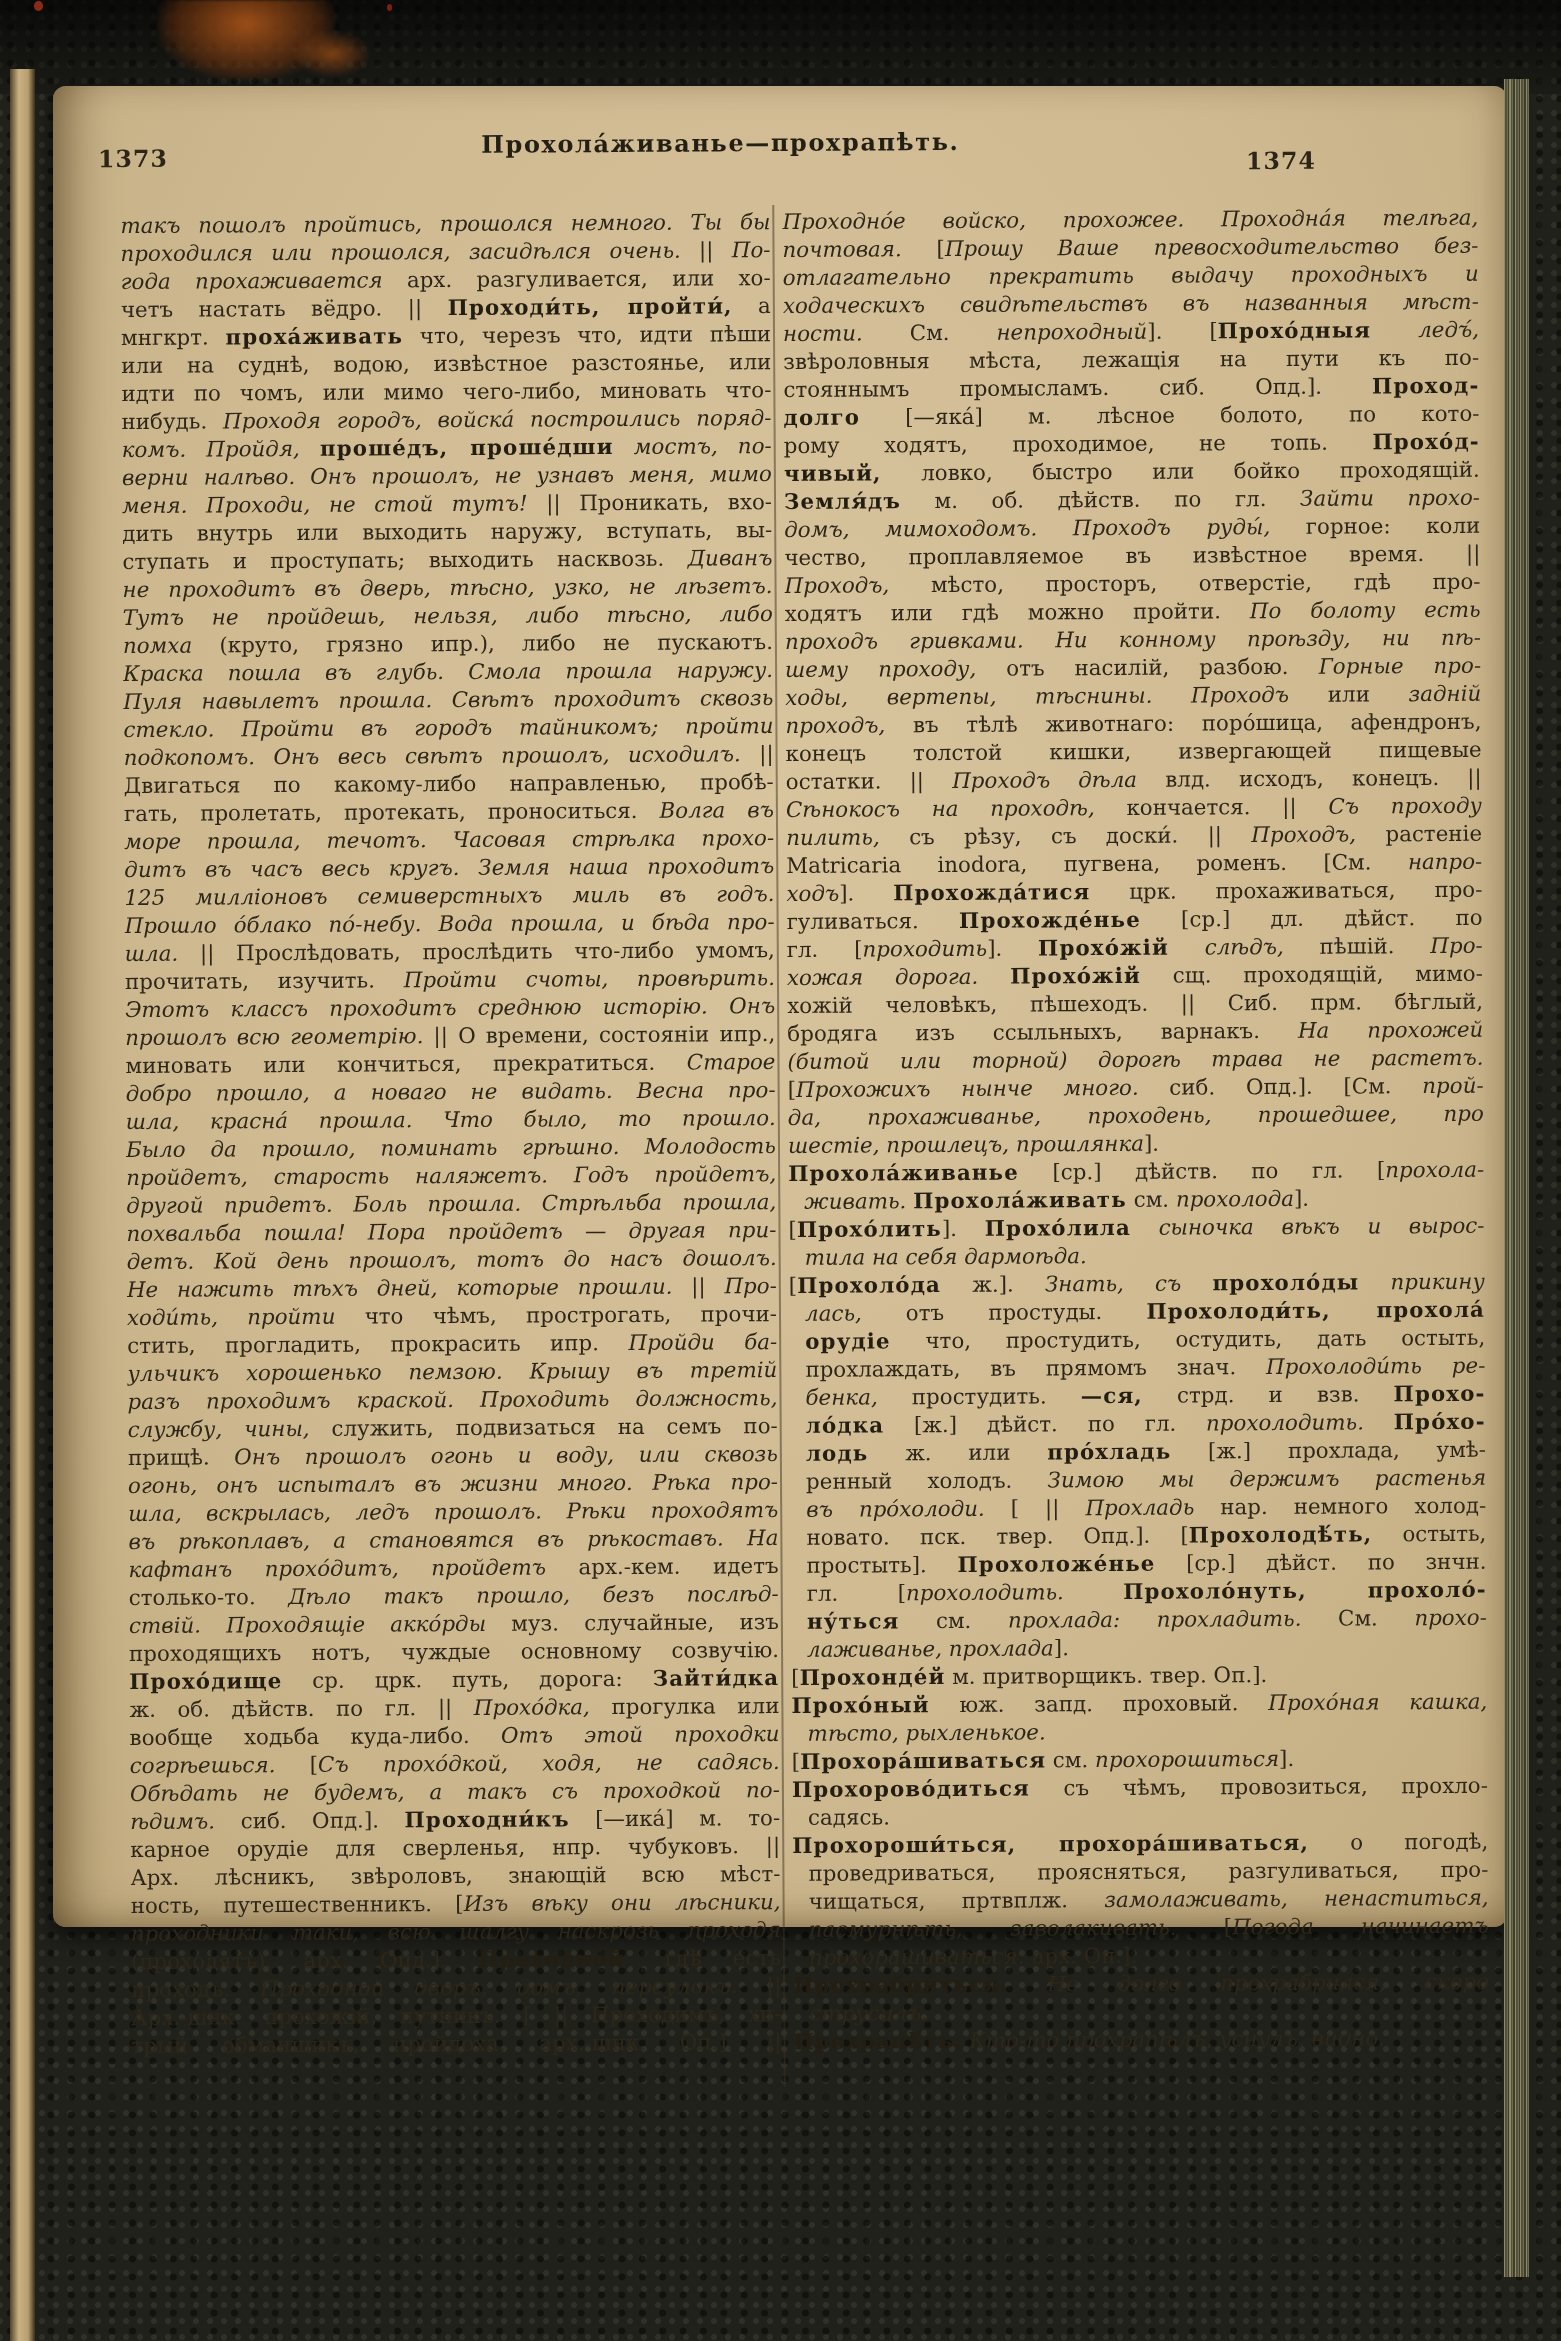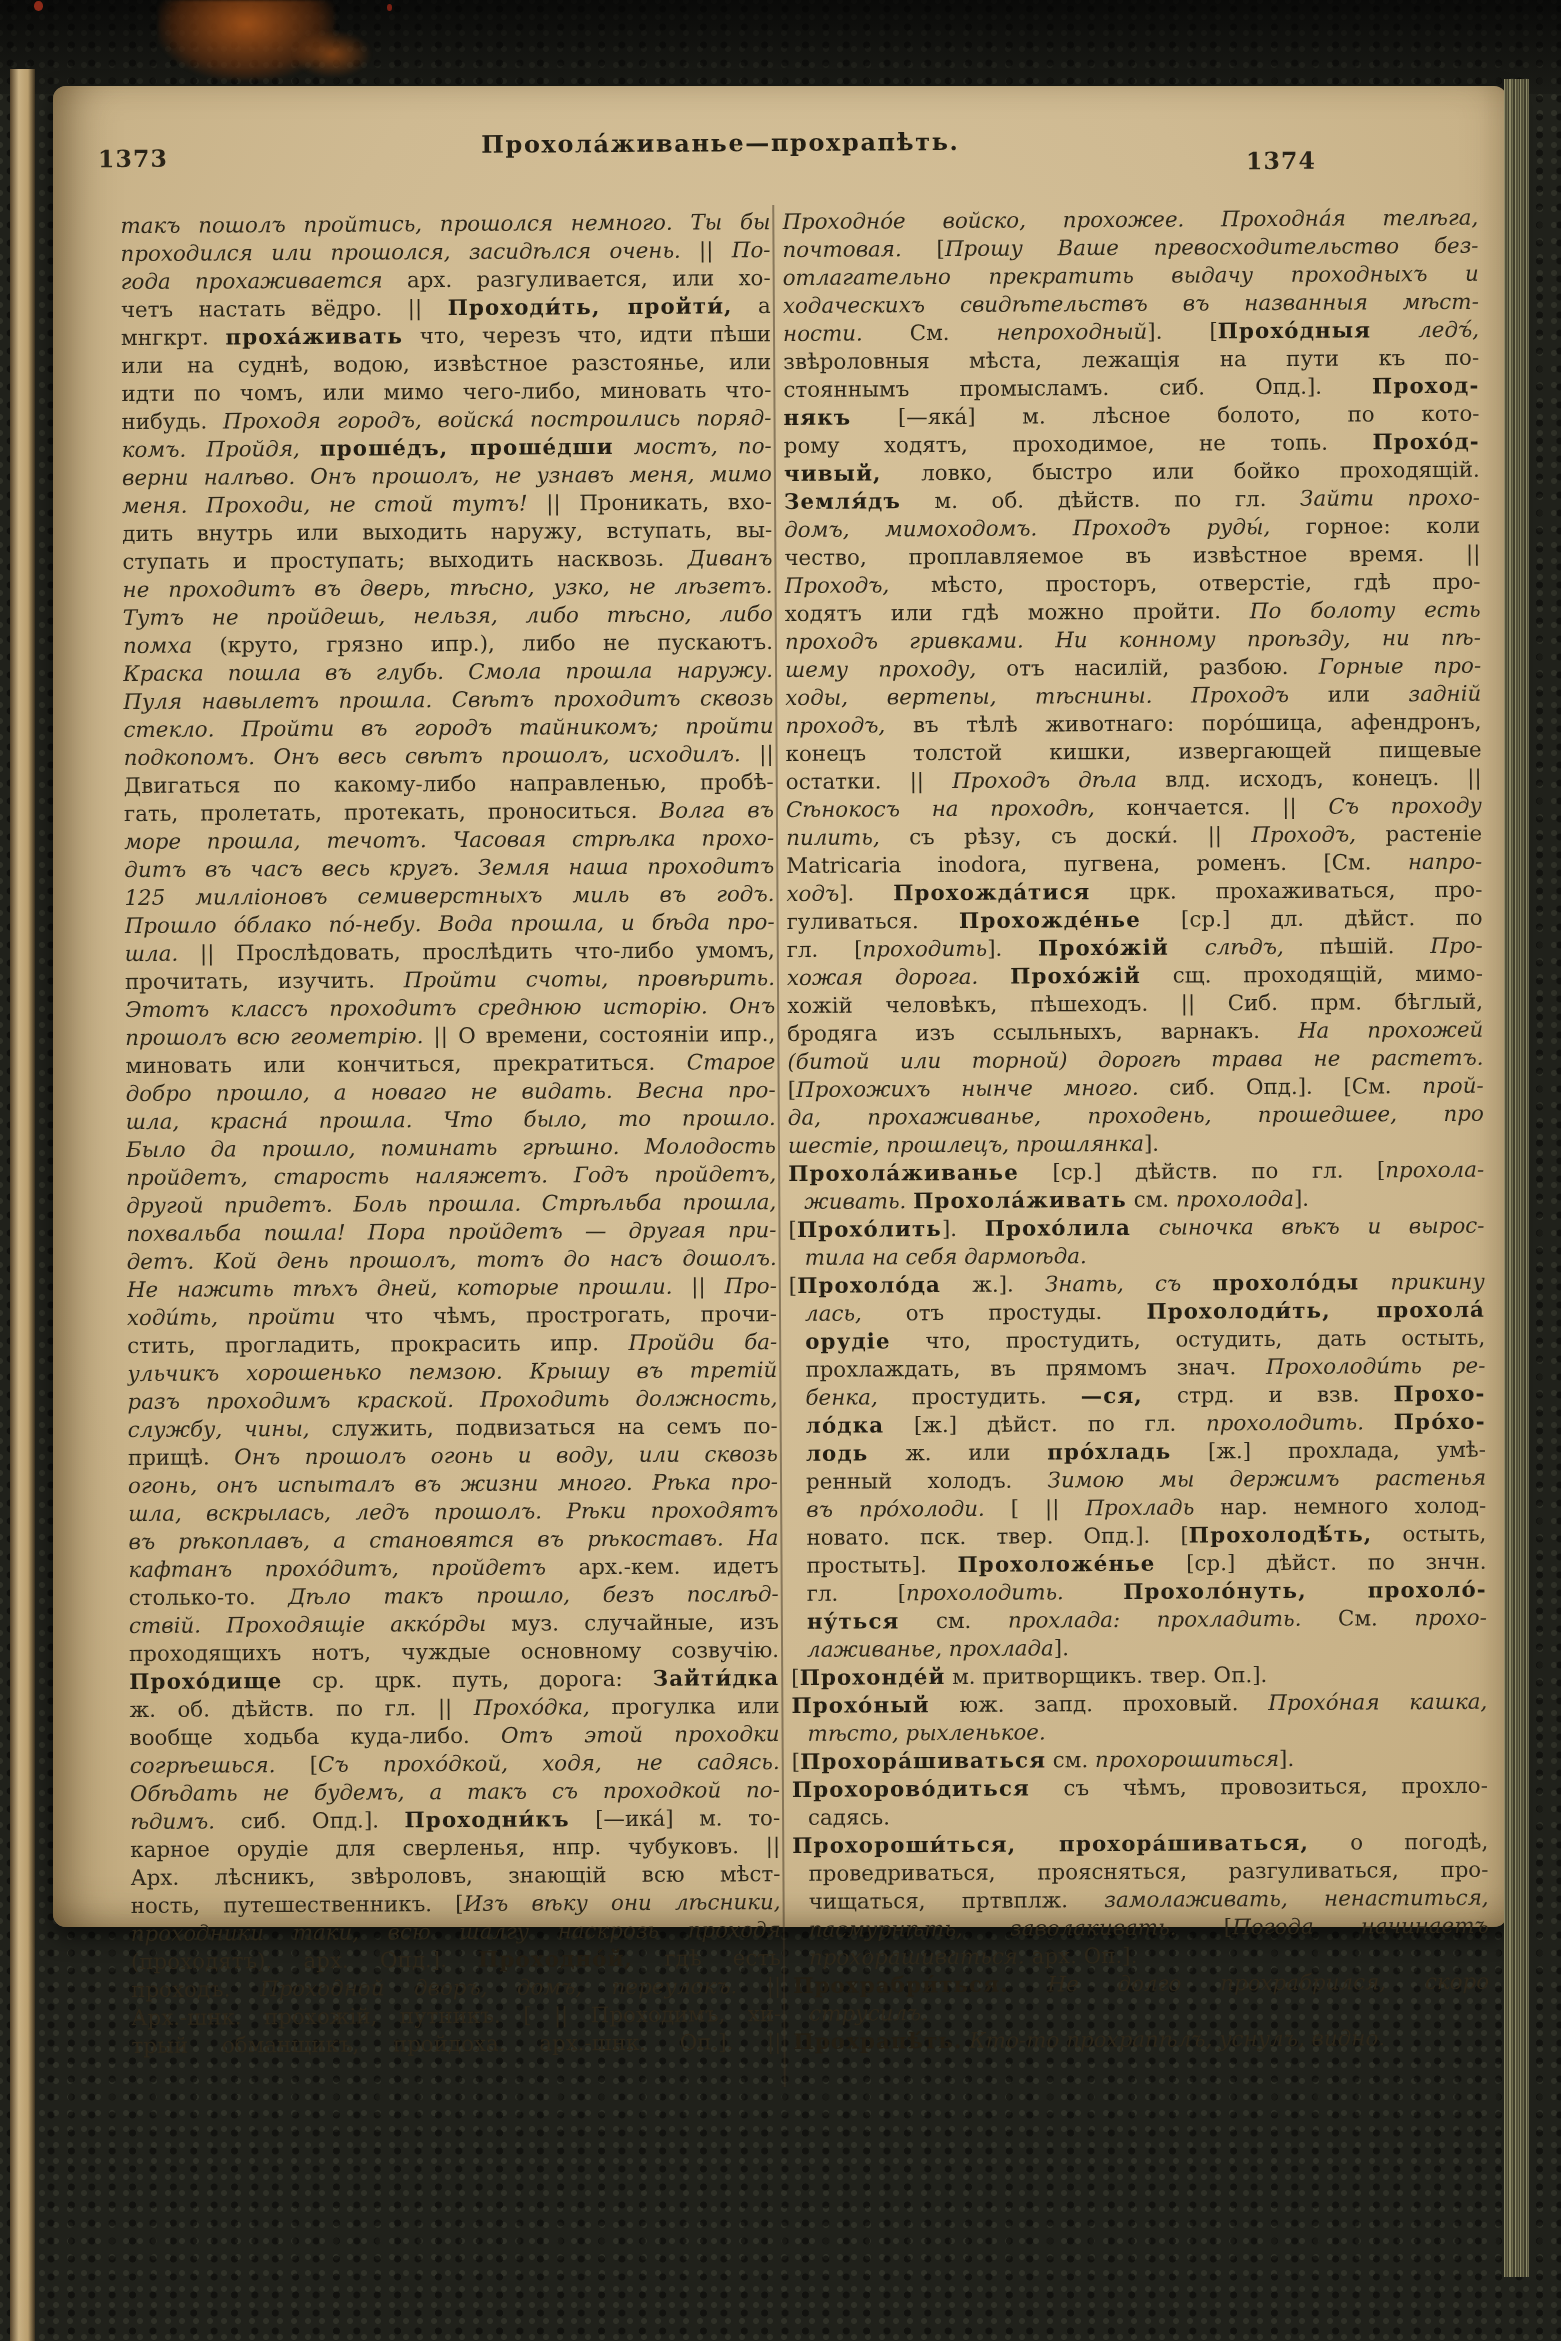--- a/index.html
+++ b/index.html
@@ -137,21 +137,21 @@
         <div class="tl"><span class="sn">трый обманщикъ, пройдоха. арх.-шнк. Оп.]. ||</span></div>
       </div>
     <div id="col-right" class="col">
         <div class="tl"><span class="si">Проходно́е войско, прохожее. Проходна́я телѣга,</span></div>
         <div class="tl"><span class="si">почтовая.</span><span class="sn"> [</span><span class="si">Прошу Ваше превосходительство без-</span></div>
         <div class="tl"><span class="si">отлагательно прекратить выдачу проходныхъ и</span></div>
         <div class="tl"><span class="si">ходаческихъ свидѣтельствъ въ названныя мѣст-</span></div>
         <div class="tl"><span class="si">ности.</span><span class="sn"> См. </span><span class="si">непроходный</span><span class="sn">]. [</span><span class="sb">Прохо́дныя</span><span class="si"> ледъ́,</span></div>
         <div class="tl"><span class="sn">звѣроловныя мѣста, лежащія на пути къ по-</span></div>
         <div class="tl"><span class="sn">стояннымъ промысламъ. сиб. Опд.]. </span><span class="sb">Проход-</span></div>
-        <div class="tl"><span class="sb">някъ</span><span class="sn"> [—яка́] м. лѣсное болото, по кото-</span></div>
+        <div class="tl"><span class="sb">долго</span><span class="sn"> [—яка́] м. лѣсное болото, по кото-</span></div>
         <div class="tl"><span class="sn">рому ходятъ, проходимое, не топь. </span><span class="sb">Прохо́д-</span></div>
         <div class="tl"><span class="sb">чивый,</span><span class="sn"> ловко, быстро или бойко проходящій.</span></div>
         <div class="tl"><span class="sb">Земля́дъ</span><span class="sn"> м. об. дѣйств. по гл. </span><span class="si">Зайти прохо-</span></div>
         <div class="tl"><span class="si">домъ, мимоходомъ. Проходъ руды́,</span><span class="sn"> горное: коли</span></div>
         <div class="tl"><span class="sn">чество, проплавляемое въ извѣстное время. ||</span></div>
         <div class="tl"><span class="si">Проходъ,</span><span class="sn"> мѣсто, просторъ, отверстіе, гдѣ про-</span></div>
         <div class="tl"><span class="sn">ходятъ или гдѣ можно пройти. </span><span class="si">По болоту есть</span></div>
         <div class="tl"><span class="si">проходъ гривками. Ни конному проѣзду, ни пѣ-</span></div>
         <div class="tl"><span class="si">шему проходу,</span><span class="sn"> отъ насилій, разбою. </span><span class="si">Горные про-</span></div>
         <div class="tl"><span class="si">ходы, вертепы, тѣснины. Проходъ</span><span class="sn"> или </span><span class="si">задній</span></div>

